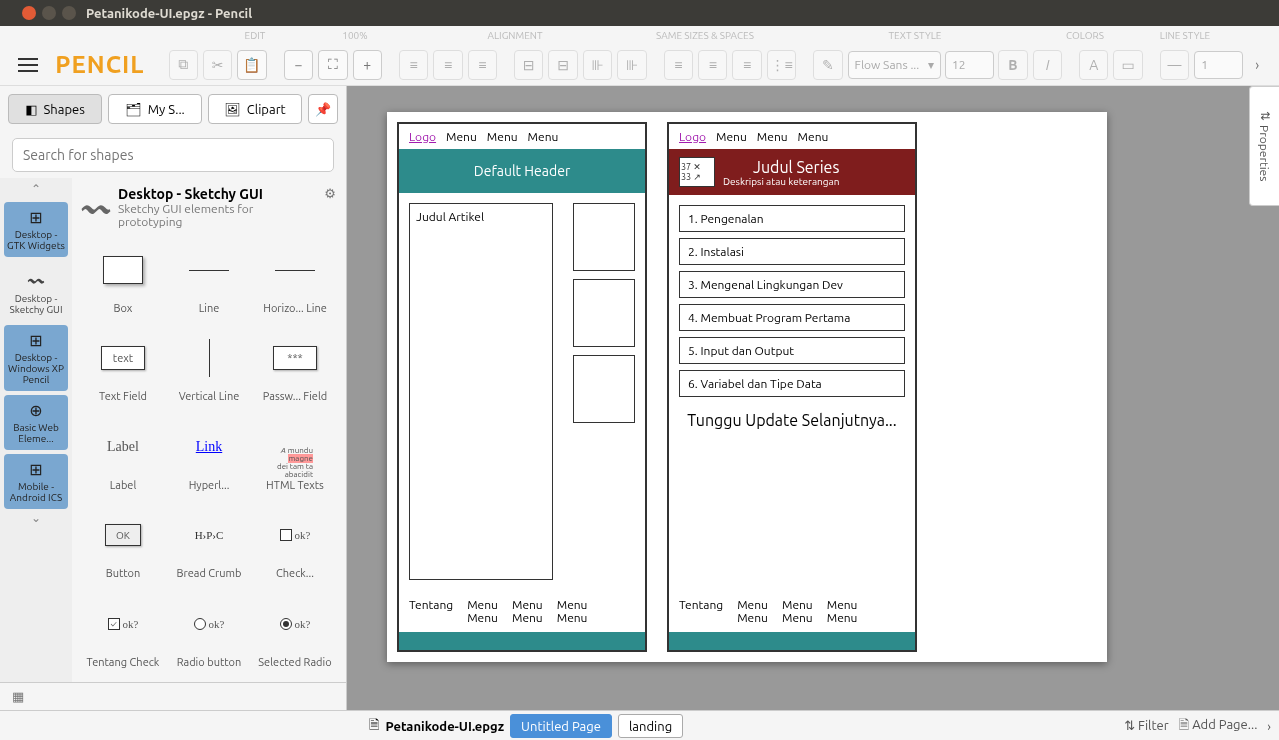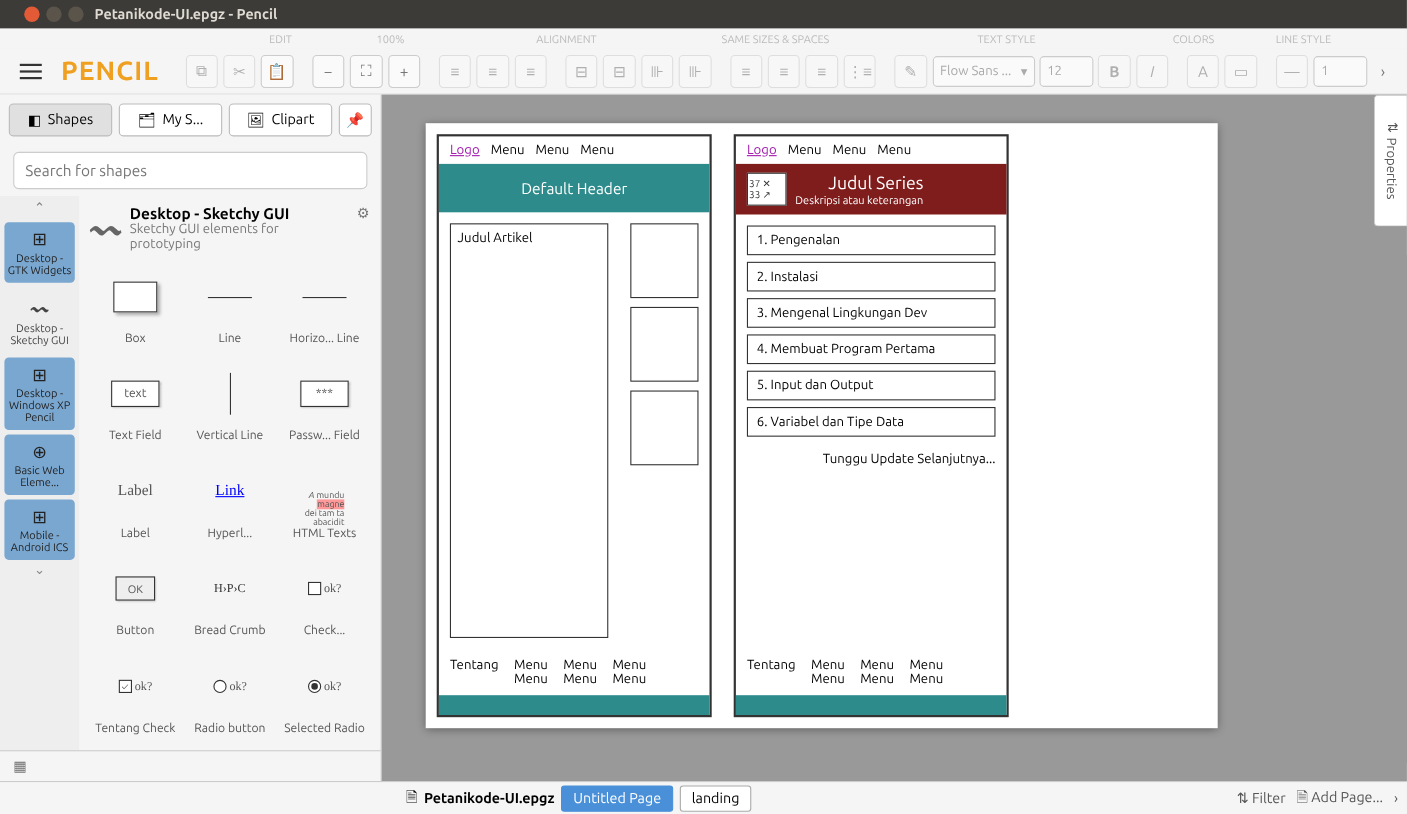--- a/index.html
+++ b/index.html
@@ -85,21 +85,21 @@
 .mock-header2 { background: #7f1d1d; color: #fff; padding: 8px 10px; display: flex; gap: 8px; align-items: center; }
 .mock-header2 .thumb { width: 36px; height: 30px; background: #fff; border: 1px solid #333; font-size: 9px; color:#333; display:flex; flex-direction:column; justify-content:center; padding:1px; }
 .mock-header2 .txt .t1 { font-size: 16px; text-align: right; }
 .mock-header2 .txt .t2 { font-size: 10px; }
 .mock-body { flex: 1; padding: 10px; display: flex; gap: 20px; }
 .mock-article { flex: 1; border: 1.5px solid #333; padding: 6px; font-size: 12px; min-height: 300px; }
 .mock-side { width: 62px; display: flex; flex-direction: column; gap: 8px; }
 .mock-side .sbox { border: 1.5px solid #333; height: 68px; }
 .mock-list { flex: 1; padding: 10px; display: flex; flex-direction: column; gap: 6px; }
 .mock-list .item { border: 1.5px solid #333; padding: 6px 8px; font-size: 12px; }
-.mock-list .upd { text-align: right; font-size: 12px; margin-top: 8px; }
+.mock-list .upd { text-align: center; font-size: 16px; margin-top: 8px; }
 .mock-footer { padding: 8px 10px; display: flex; gap: 14px; font-size: 12px; }
 .mock-footer .col { display: flex; flex-direction: column; }
 .mock-bar { height: 18px; background: #2d8b8b; }
 
 
 .rprops { position: absolute; right: 0; top: 0; width: 30px; height: 120px; background: #fff; border: 1px solid #ccc; border-right: none; border-radius: 4px 0 0 4px; display: flex; align-items: center; justify-content: center; writing-mode: vertical-rl; font-size: 12px; color: #555; cursor:pointer; }
 
 
 .bottom { height: 30px; background: #f5f5f5; border-top: 1px solid #ccc; display: flex; align-items: center; padding: 0 8px; gap: 6px; font-size: 13px; }
 .bottom .fname { font-weight: bold; }

